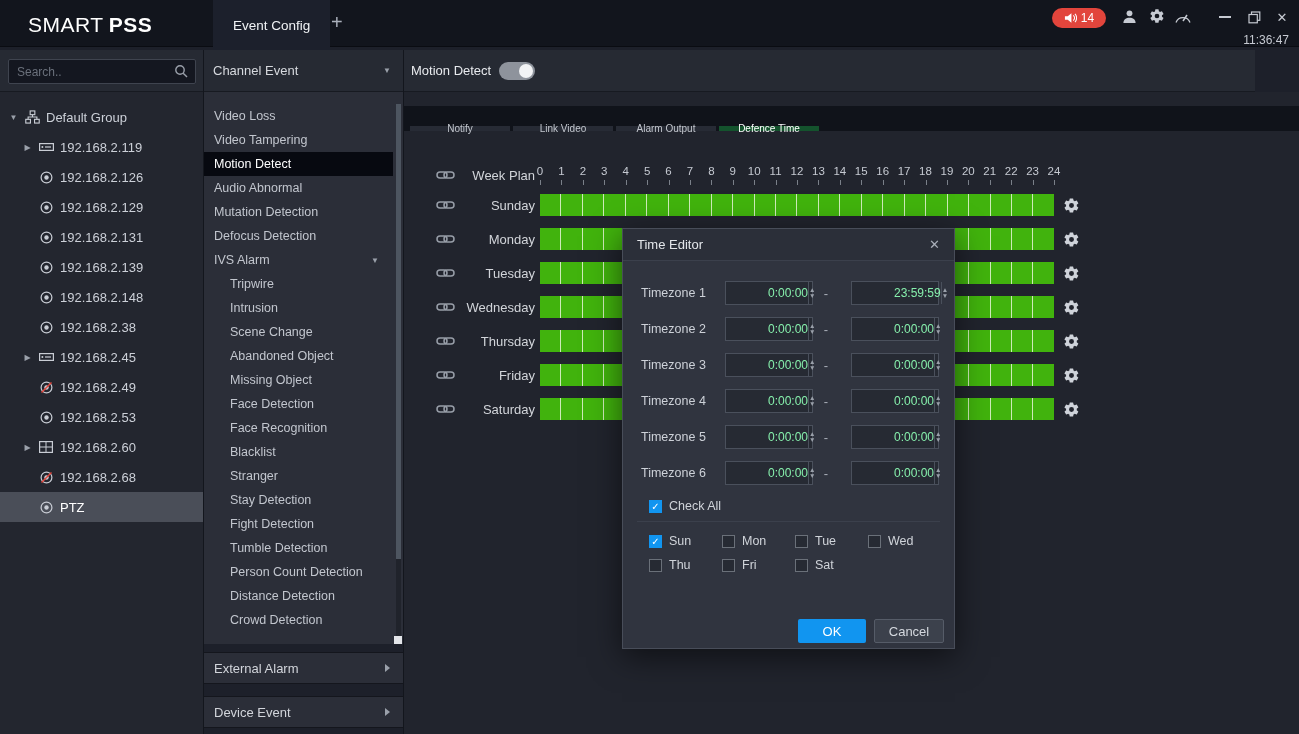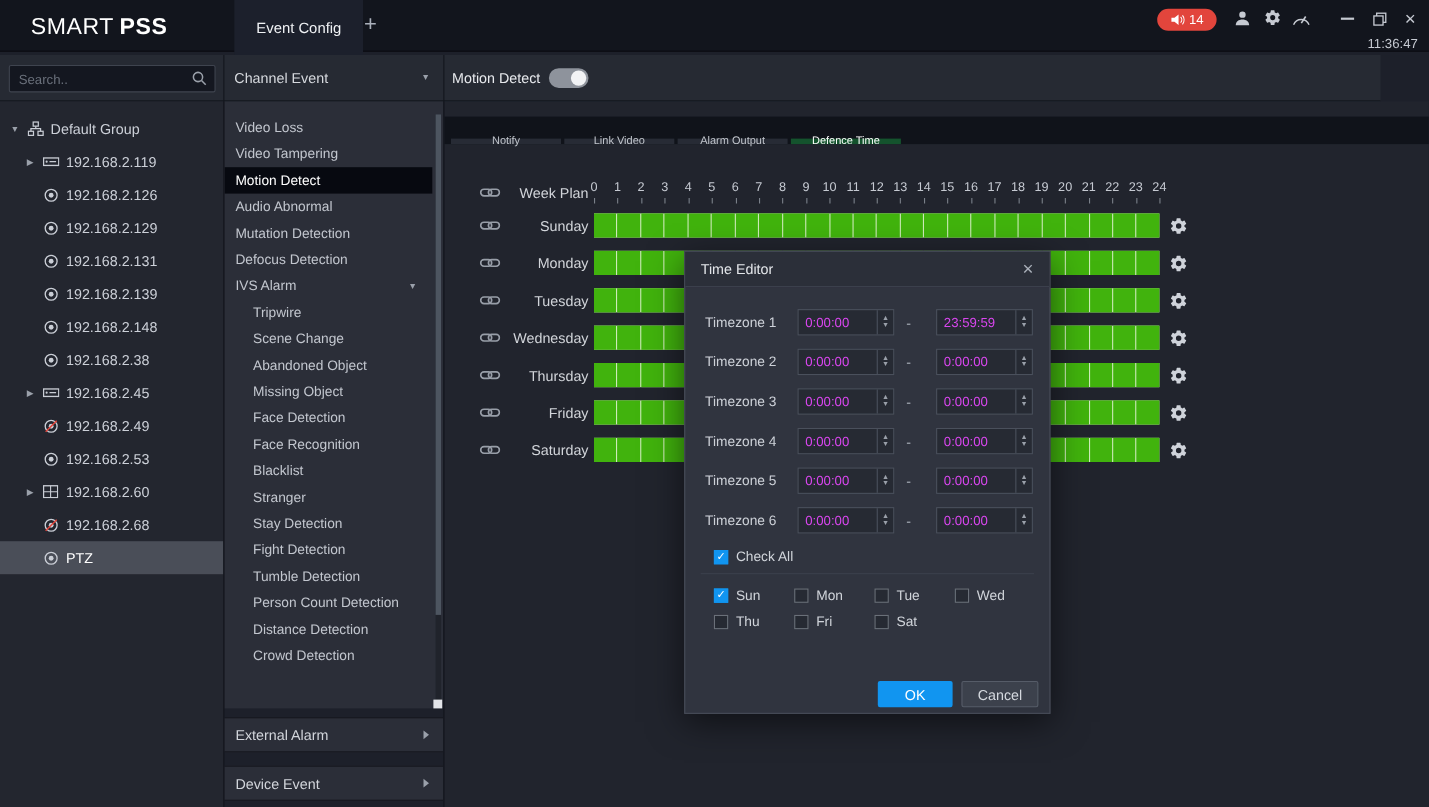--- a/index.html
+++ b/index.html
@@ -86,21 +86,21 @@
   .btn-copy { right:88px; top:8px; width:73px; }
   .btn-save { right:15px; top:8px; width:63px; }
   
   .modal { position:absolute; left:622px; top:228px; width:333px; height:421px; background:#30343f; border:1px solid #484d59; box-shadow:0 8px 30px rgba(0,0,0,.55); z-index:10; }
   .modal-title { height:32px; display:flex; align-items:center; padding:0 14px; color:#e3e6ea; font-size:13px; background:#2b2f39; border-bottom:1px solid #3b404c; }
   .modal-close { margin-left:auto; color:#aab0ba; font-size:13px; cursor:default; }
   .tz-rows { padding-top:14px; }
   .tz-row { height:36px; display:flex; align-items:center; padding-left:18px; }
   .tz-label { width:72px; font-size:12.5px; color:#cdd1d8; flex:none; }
   .time-input { width:88px; height:24px; background:#262a33; border:1px solid #4a505c; display:flex; align-items:center; margin-left:12px; flex:none; }
-  .ti-val { flex:1; padding-left:6px; font-size:12px; color:#d946ef; }
+  .ti-val { flex:1; padding-left:6px; font-size:12px; color:#86efac;margin-left:36px; }
   .ti-spin { width:15px; height:100%; border-left:1px solid #4a505c; display:flex; flex-direction:column; align-items:center; justify-content:center; }
   .ti-spin i { font-style:normal; font-size:6.5px; line-height:6px; color:#9aa0aa; }
   .tz-dash { width:26px; text-align:center; color:#aab0ba; flex:none; }
   .checkall { position:absolute; top:270px; left:26px; display:flex; align-items:center; font-size:12.5px; color:#d0d4da; }
   .modal-div { position:absolute; top:292px; left:14px; right:14px; height:1px; background:#3b404c; }
   .day-checkboxes { position:absolute; top:300px; left:26px; width:292px; display:flex; flex-wrap:wrap; }
   .chk { width:73px; height:24px; display:flex; align-items:center; font-size:12.5px; color:#d0d4da; cursor:default; }
   .box { width:13px; height:13px; border:1px solid #6a7079; background:#262a33; margin-right:7px; display:flex; align-items:center; justify-content:center; font-size:10px; color:#fff; flex:none; }
   .box.on { background:#1195f0; border-color:#1195f0; }
   .modal-ok { left:175px; top:390px; width:68px; }
@@ -343,20 +343,23 @@
       </div>
       <div class="ev-row">
         <span>Defocus Detection</span>
       </div>
       <div class="ev-row">
         <span>IVS Alarm</span>
         <span class="ev-caret">▼</span>
       </div>
       <div class="ev-row indent">
         <span>Tripwire</span>
+      </div>
+      <div class="ev-row indent">
+        <span>Intrusion</span>
       </div>
       <div class="ev-row indent">
         <span>Scene Change</span>
       </div>
       <div class="ev-row indent">
         <span>Abandoned Object</span>
       </div>
       <div class="ev-row indent">
         <span>Missing Object</span>
       </div>

